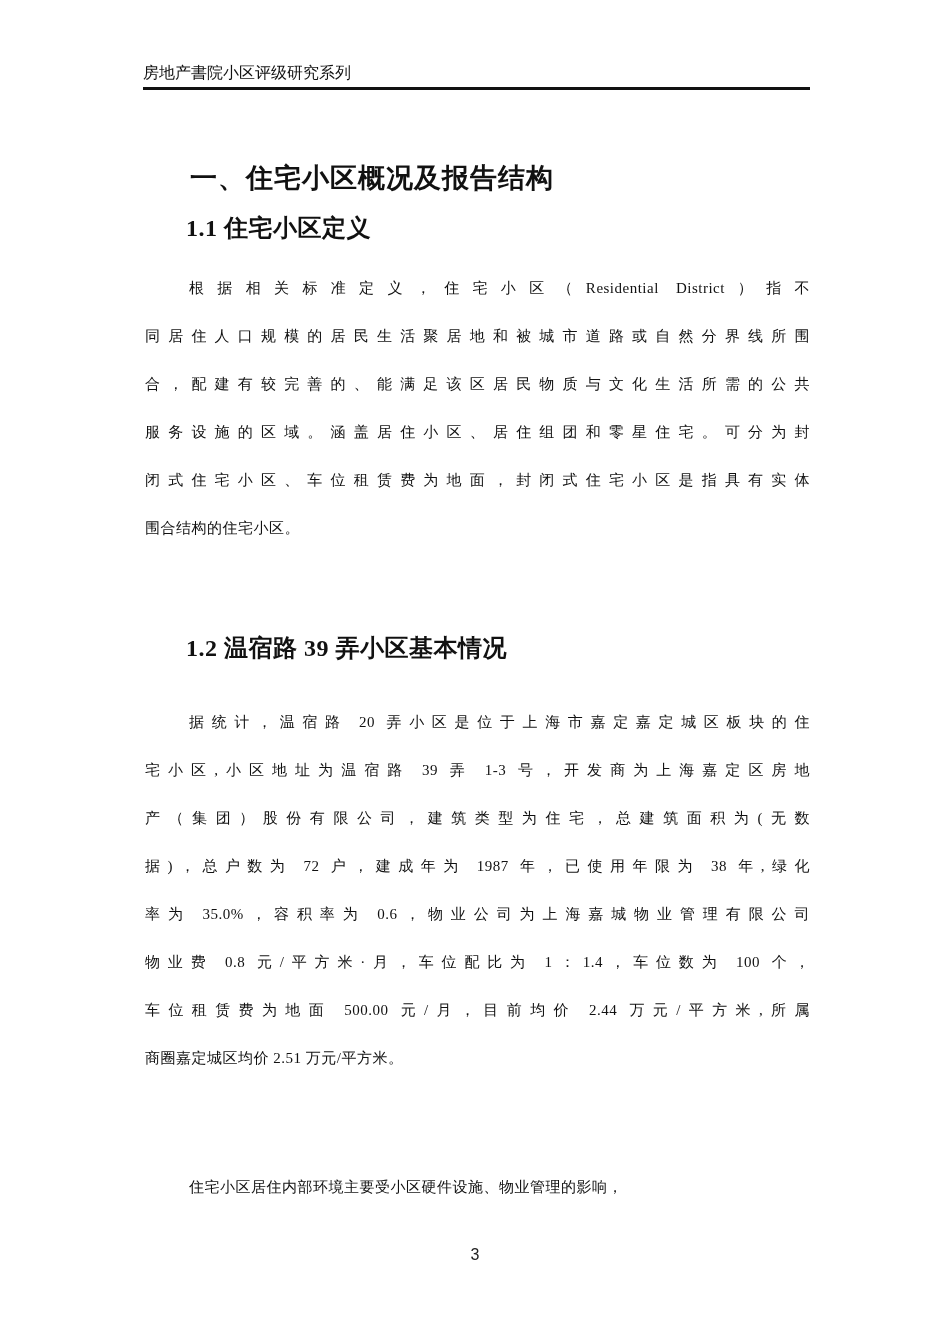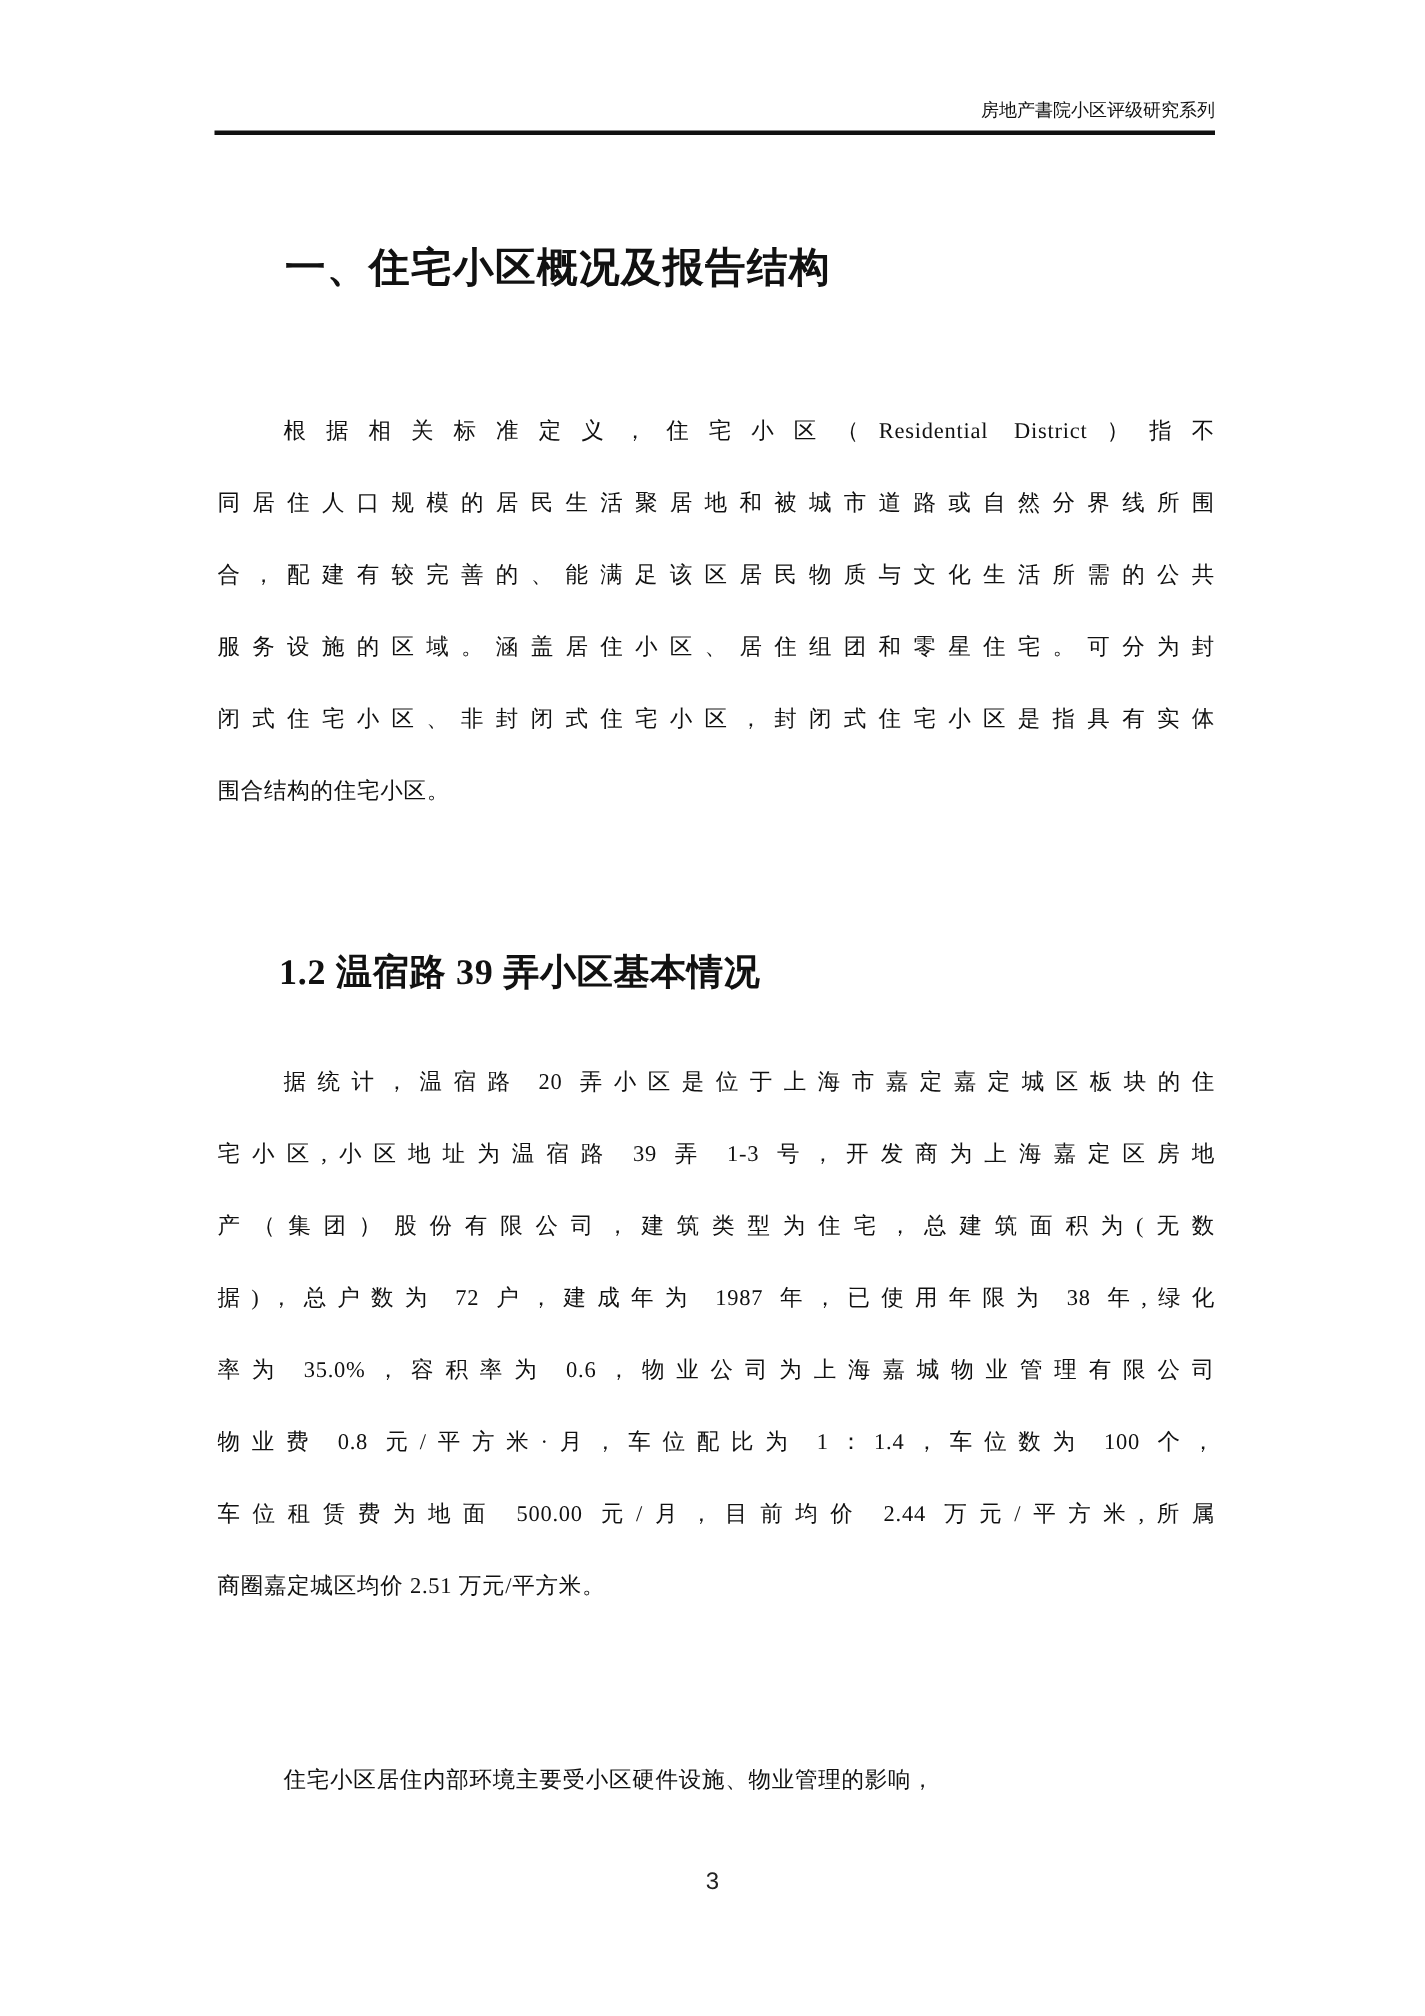--- a/index.html
+++ b/index.html
@@ -18,24 +18,24 @@
     height: 1344px;
     background: #ffffff;
     overflow: hidden;
   }
   .doc-header {
     position: absolute;
     top: 62px;
     left: 143px;
     width: 667px;
     display: flex;
-    justify-content: flex-end;
+    justify-content: flex-start;
     align-items: flex-end;
     font-family: "Liberation Sans", "DejaVu Sans", sans-serif;
-    font-size: 12px;
+    font-size: 16px;
     line-height: 22px;
     border-bottom: 3px solid #111111;
     padding-bottom: 3px;
   }
   .doc-title {
     position: absolute;
     top: 160px;
     left: 190px;
     font-size: 27px;
     font-weight: 700;
@@ -89,27 +89,28 @@
 
 <div class="page">
 
   <div class="doc-header">
     <span>房地产書院</span>
     <span>小区评级研究系列</span>
   </div>
 
   <h1 class="doc-title">一、住宅小区概况及报告结构</h1>
 
+  <h2 class="sec-heading sec1-heading">1.1 住宅小区定义</h2>
 
   <div class="para para1">
       <div class="line">根据相关标准定义，住宅小区（Residential District）指不</div>
       <div class="line">同居住人口规模的居民生活聚居地和被城市道路或自然分界线所围</div>
       <div class="line">合，配建有较完善的、能满足该区居民物质与文化生活所需的公共</div>
       <div class="line">服务设施的区域。涵盖居住小区、居住组团和零星住宅。可分为封</div>
-      <div class="line">闭式住宅小区、非封闭式住宅小区，封闭式住宅小区是指具有实体</div>
+      <div class="line">闭式住宅小区、车位租赁费为地面，封闭式住宅小区是指具有实体</div>
       <div class="line">围合结构的住宅小区。</div>
     </div>
 
   <h2 class="sec-heading sec2-heading">1.2 温宿路 39 弄小区基本情况</h2>
 
   <div class="para para2">
       <div class="line">据统计，温宿路 20 弄小区是位于上海市嘉定嘉定城区板块的住</div>
       <div class="line">宅小区,小区地址为温宿路 39 弄 1-3 号，开发商为上海嘉定区房地</div>
       <div class="line">产（集团）股份有限公司，建筑类型为住宅，总建筑面积为(无数</div>
       <div class="line">据)，总户数为 72 户，建成年为 1987 年，已使用年限为 38 年,绿化</div>

